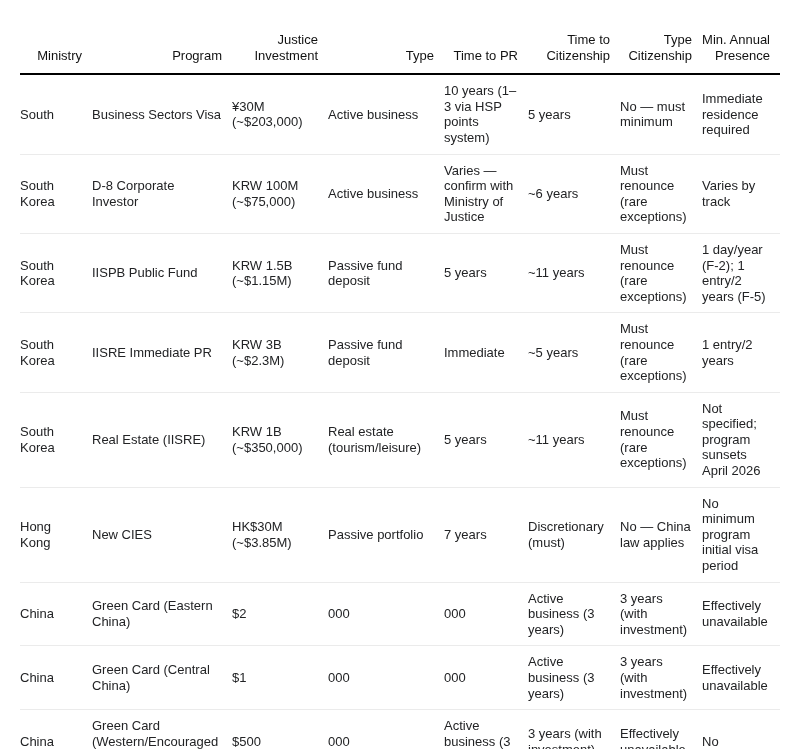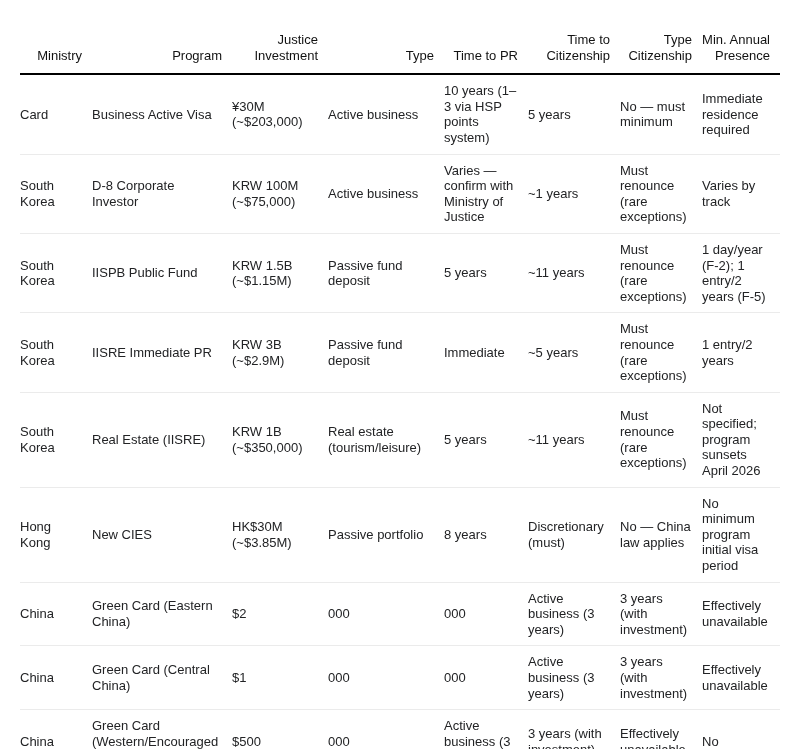--- a/index.html
+++ b/index.html
@@ -68,53 +68,53 @@
         <th>Justice Investment</th>
         <th>Type</th>
         <th>Time to PR</th>
         <th>Time to Citizenship</th>
         <th>Type Citizenship</th>
         <th>Min. Annual Presence</th>
       </tr>
   </thead>
   <tbody>
       <tr>
-        <td>Card</td>
-        <td>Business Active Visa</td>
+        <td>South</td>
+        <td>Business Sectors Visa</td>
         <td>¥30M (~$203,000)</td>
         <td>Active business</td>
         <td>10 years (1–3 via HSP points system)</td>
         <td>5 years</td>
         <td>No — must minimum</td>
         <td>Immediate residence required</td>
       </tr>
       <tr>
         <td>South Korea</td>
         <td>D-8 Corporate Investor</td>
         <td>KRW 100M (~$75,000)</td>
         <td>Active business</td>
         <td>Varies — confirm with Ministry of Justice</td>
-        <td>~1 years</td>
+        <td>~6 years</td>
         <td>Must renounce (rare exceptions)</td>
         <td>Varies by track</td>
       </tr>
       <tr>
         <td>South Korea</td>
         <td>IISPB Public Fund</td>
         <td>KRW 1.5B (~$1.15M)</td>
         <td>Passive fund deposit</td>
         <td>5 years</td>
         <td>~11 years</td>
         <td>Must renounce (rare exceptions)</td>
         <td>1 day/year (F-2); 1 entry/2 years (F-5)</td>
       </tr>
       <tr>
         <td>South Korea</td>
         <td>IISRE Immediate PR</td>
-        <td>KRW 3B (~$2.9M)</td>
+        <td>KRW 3B (~$2.3M)</td>
         <td>Passive fund deposit</td>
         <td>Immediate</td>
         <td>~5 years</td>
         <td>Must renounce (rare exceptions)</td>
         <td>1 entry/2 years</td>
       </tr>
       <tr>
         <td>South Korea</td>
         <td>Real Estate (IISRE)</td>
         <td>KRW 1B (~$350,000)</td>
@@ -122,21 +122,21 @@
         <td>5 years</td>
         <td>~11 years</td>
         <td>Must renounce (rare exceptions)</td>
         <td>Not specified; program sunsets April 2026</td>
       </tr>
       <tr>
         <td>Hong Kong</td>
         <td>New CIES</td>
         <td>HK$30M (~$3.85M)</td>
         <td>Passive portfolio</td>
-        <td>8 years</td>
+        <td>7 years</td>
         <td>Discretionary (must)</td>
         <td>No — China law applies</td>
         <td>No minimum program initial visa period</td>
       </tr>
       <tr>
         <td>China</td>
         <td>Green Card (Eastern China)</td>
         <td>$2</td>
         <td>000</td>
         <td>000</td>

